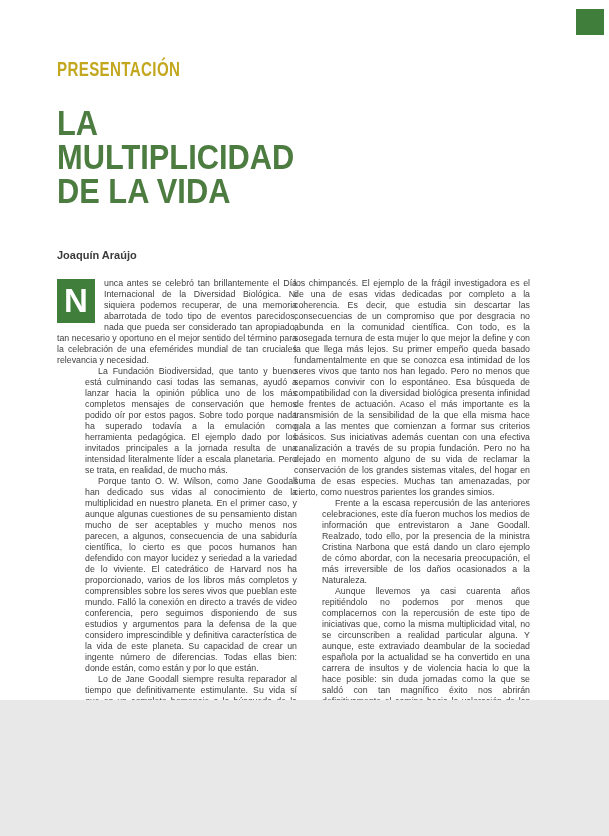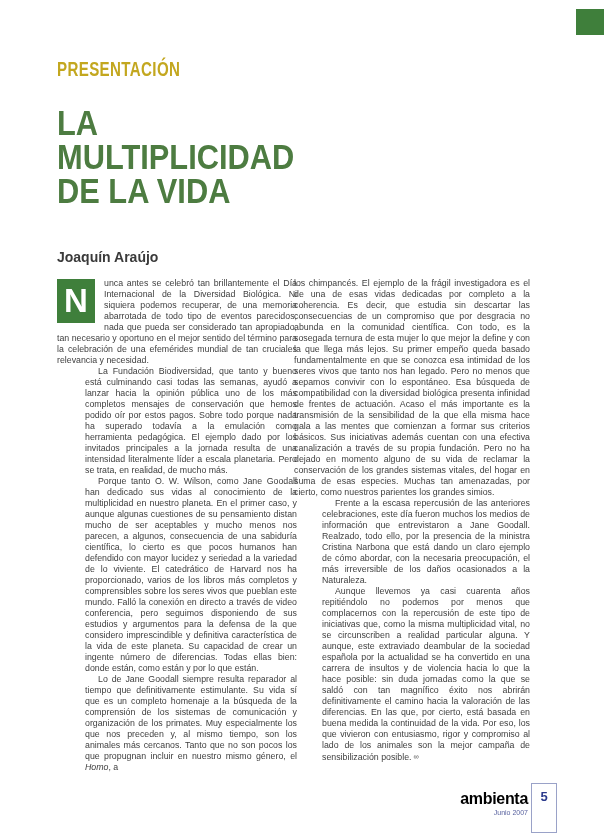--- a/index.html
+++ b/index.html
@@ -1,19 +1,19 @@
 <!DOCTYPE html>
 <html><head>
 <meta charset="utf-8">
 <style>
   html, body { margin: 0; padding: 0; background: #e8e8e8; }
   .page {
     position: relative;
     width: 609px;
-    height: 836px;
+    height: 700px;
     margin: 0 auto;
     background: #ffffff;
     font-family: "Liberation Sans", sans-serif;
     overflow: hidden;
   }
   .corner-square {
     position: absolute;
     top: 9px;
     right: 5px;
     width: 28px;
@@ -42,21 +42,21 @@
     color: #4d7c41;
     transform: scaleX(0.88);
     transform-origin: left top;
     white-space: nowrap;
   }
   .title div { margin: 0; }
   .author {
     position: absolute;
     left: 57px;
     top: 249px;
-    font-size: 14px;
+    font-size: 11px;
     font-weight: bold;
     color: #3a3a3a;
   }
   .col {
     position: absolute;
     top: 278px;
     font-size: 8.8px;
     line-height: 11px;
     text-align: justify;
     color: #404040;

